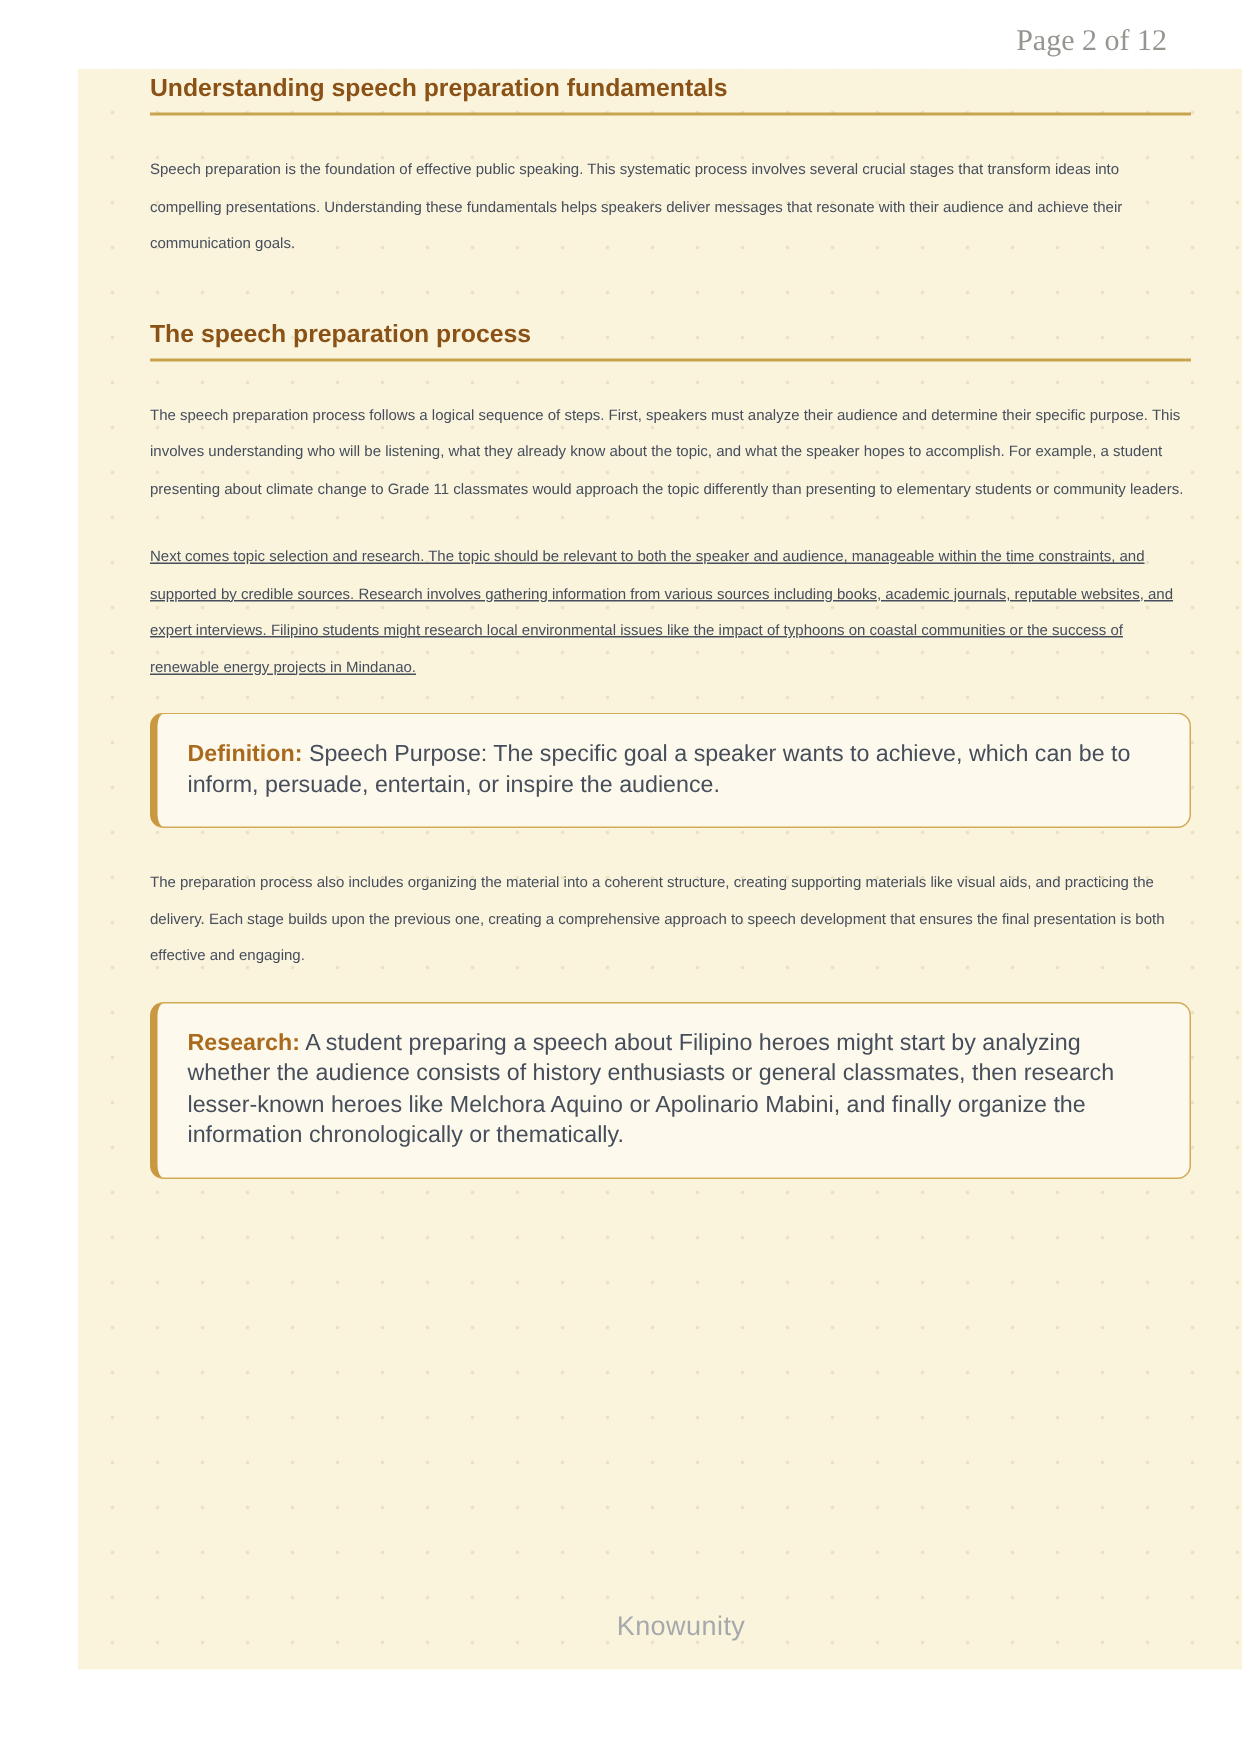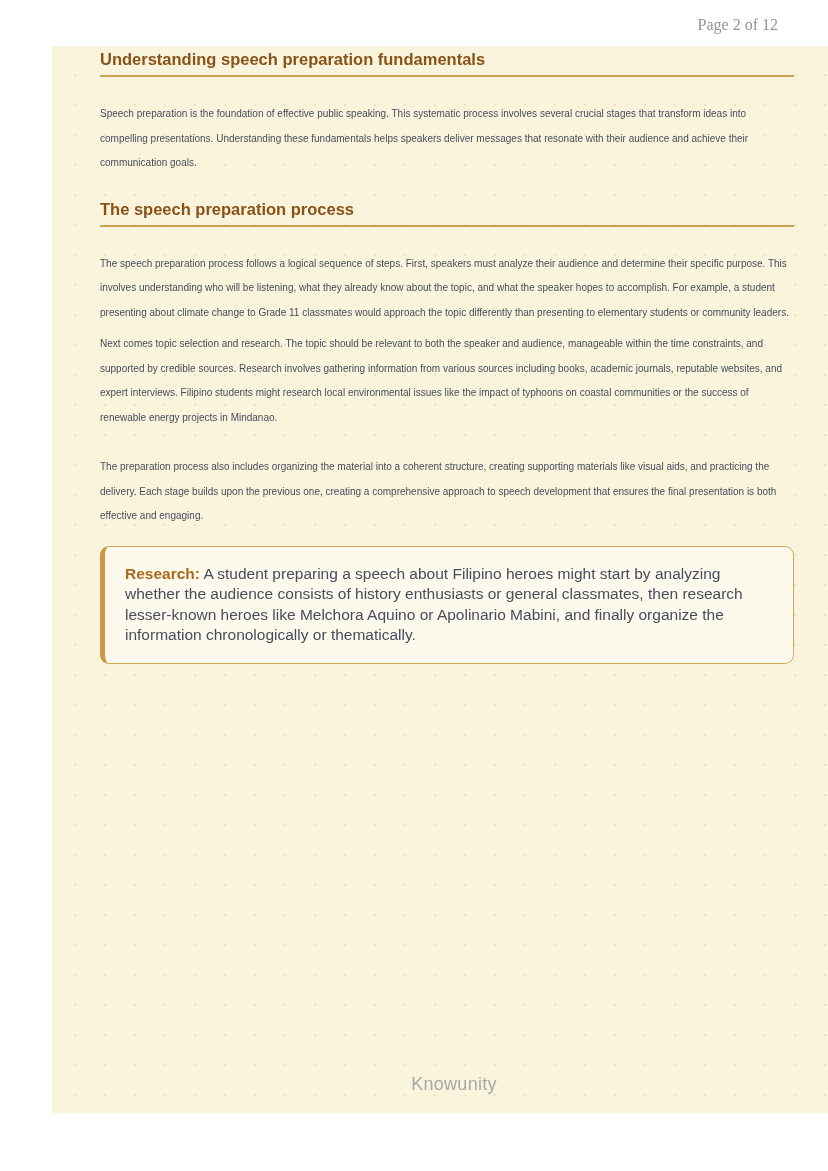--- a/index.html
+++ b/index.html
@@ -14,21 +14,21 @@
     margin: 0 auto;
     background: #ffffff;
     font-family: "Liberation Sans", sans-serif;
     overflow: hidden;
   }
   .page-label {
     position: absolute;
     top: 16px;
     right: 50px;
     font-family: "Liberation Serif", "DejaVu Serif", serif;
-    font-size: 16px;
+    font-size: 20px;
     color: #96958f;
   }
   .sheet {
     position: absolute;
     top: 46px;
     left: 52px;
     width: 810px;
     height: 1067px;
     box-sizing: border-box;
     padding: 2px 68px 0 48px;
@@ -40,31 +40,32 @@
   h2.section-heading {
     margin: 0;
     font-size: 16.5px;
     font-weight: 700;
     line-height: 22px;
     color: #8a5216;
     padding-bottom: 5px;
     border-bottom: 2px solid #c8a44e;
   }
   h2.section-heading.second {
-    margin-top: 22px;
+    margin-top: 36px;
   }
   p.body-para {
     margin: 0;
     margin-top: 25px;
     font-size: 10px;
     line-height: 24.5px;
     color: #464e5c;
   }
   p.body-para.tight {
-    margin-top: 7px;
+    margin-top: 21px;
+    text-decoration: underline;
   }
   .callout {
     box-sizing: border-box;
     margin-top: 17px;
     background: #fdf9ec;
     border: 1.5px solid #d2ab56;
     border-left: 5px solid #c99840;
     border-radius: 9px;
     padding: 17px 22px 17px 20px;
   }
@@ -102,20 +103,23 @@
     <h2 class="section-heading">Understanding speech preparation fundamentals</h2>
 
     <p class="body-para">Speech preparation is the foundation of effective public speaking. This systematic process involves several crucial stages that transform ideas into compelling presentations. Understanding these fundamentals helps speakers deliver messages that resonate with their audience and achieve their communication goals.</p>
 
     <h2 class="section-heading second">The speech preparation process</h2>
 
     <p class="body-para">The speech preparation process follows a logical sequence of steps. First, speakers must analyze their audience and determine their specific purpose. This involves understanding who will be listening, what they already know about the topic, and what the speaker hopes to accomplish. For example, a student presenting about climate change to Grade 11 classmates would approach the topic differently than presenting to elementary students or community leaders.</p>
 
     <p class="body-para tight">Next comes topic selection and research. The topic should be relevant to both the speaker and audience, manageable within the time constraints, and supported by credible sources. Research involves gathering information from various sources including books, academic journals, reputable websites, and expert interviews. Filipino students might research local environmental issues like the impact of typhoons on coastal communities or the success of renewable energy projects in Mindanao.</p>
 
+    <div class="callout">
+      <p><span class="callout-label">Definition:</span> <span>Speech Purpose: The specific goal a speaker wants to achieve, which can be to inform, persuade, entertain, or inspire the audience.</span></p>
+    </div>
 
     <p class="body-para">The preparation process also includes organizing the material into a coherent structure, creating supporting materials like visual aids, and practicing the delivery. Each stage builds upon the previous one, creating a comprehensive approach to speech development that ensures the final presentation is both effective and engaging.</p>
 
     <div class="callout">
       <p><span class="callout-label">Research:</span> <span>A student preparing a speech about Filipino heroes might start by analyzing whether the audience consists of history enthusiasts or general classmates, then research lesser-known heroes like Melchora Aquino or Apolinario Mabini, and finally organize the information chronologically or thematically.</span></p>
     </div>
 
   </div>
 
   <div class="footer">Knowunity</div>

